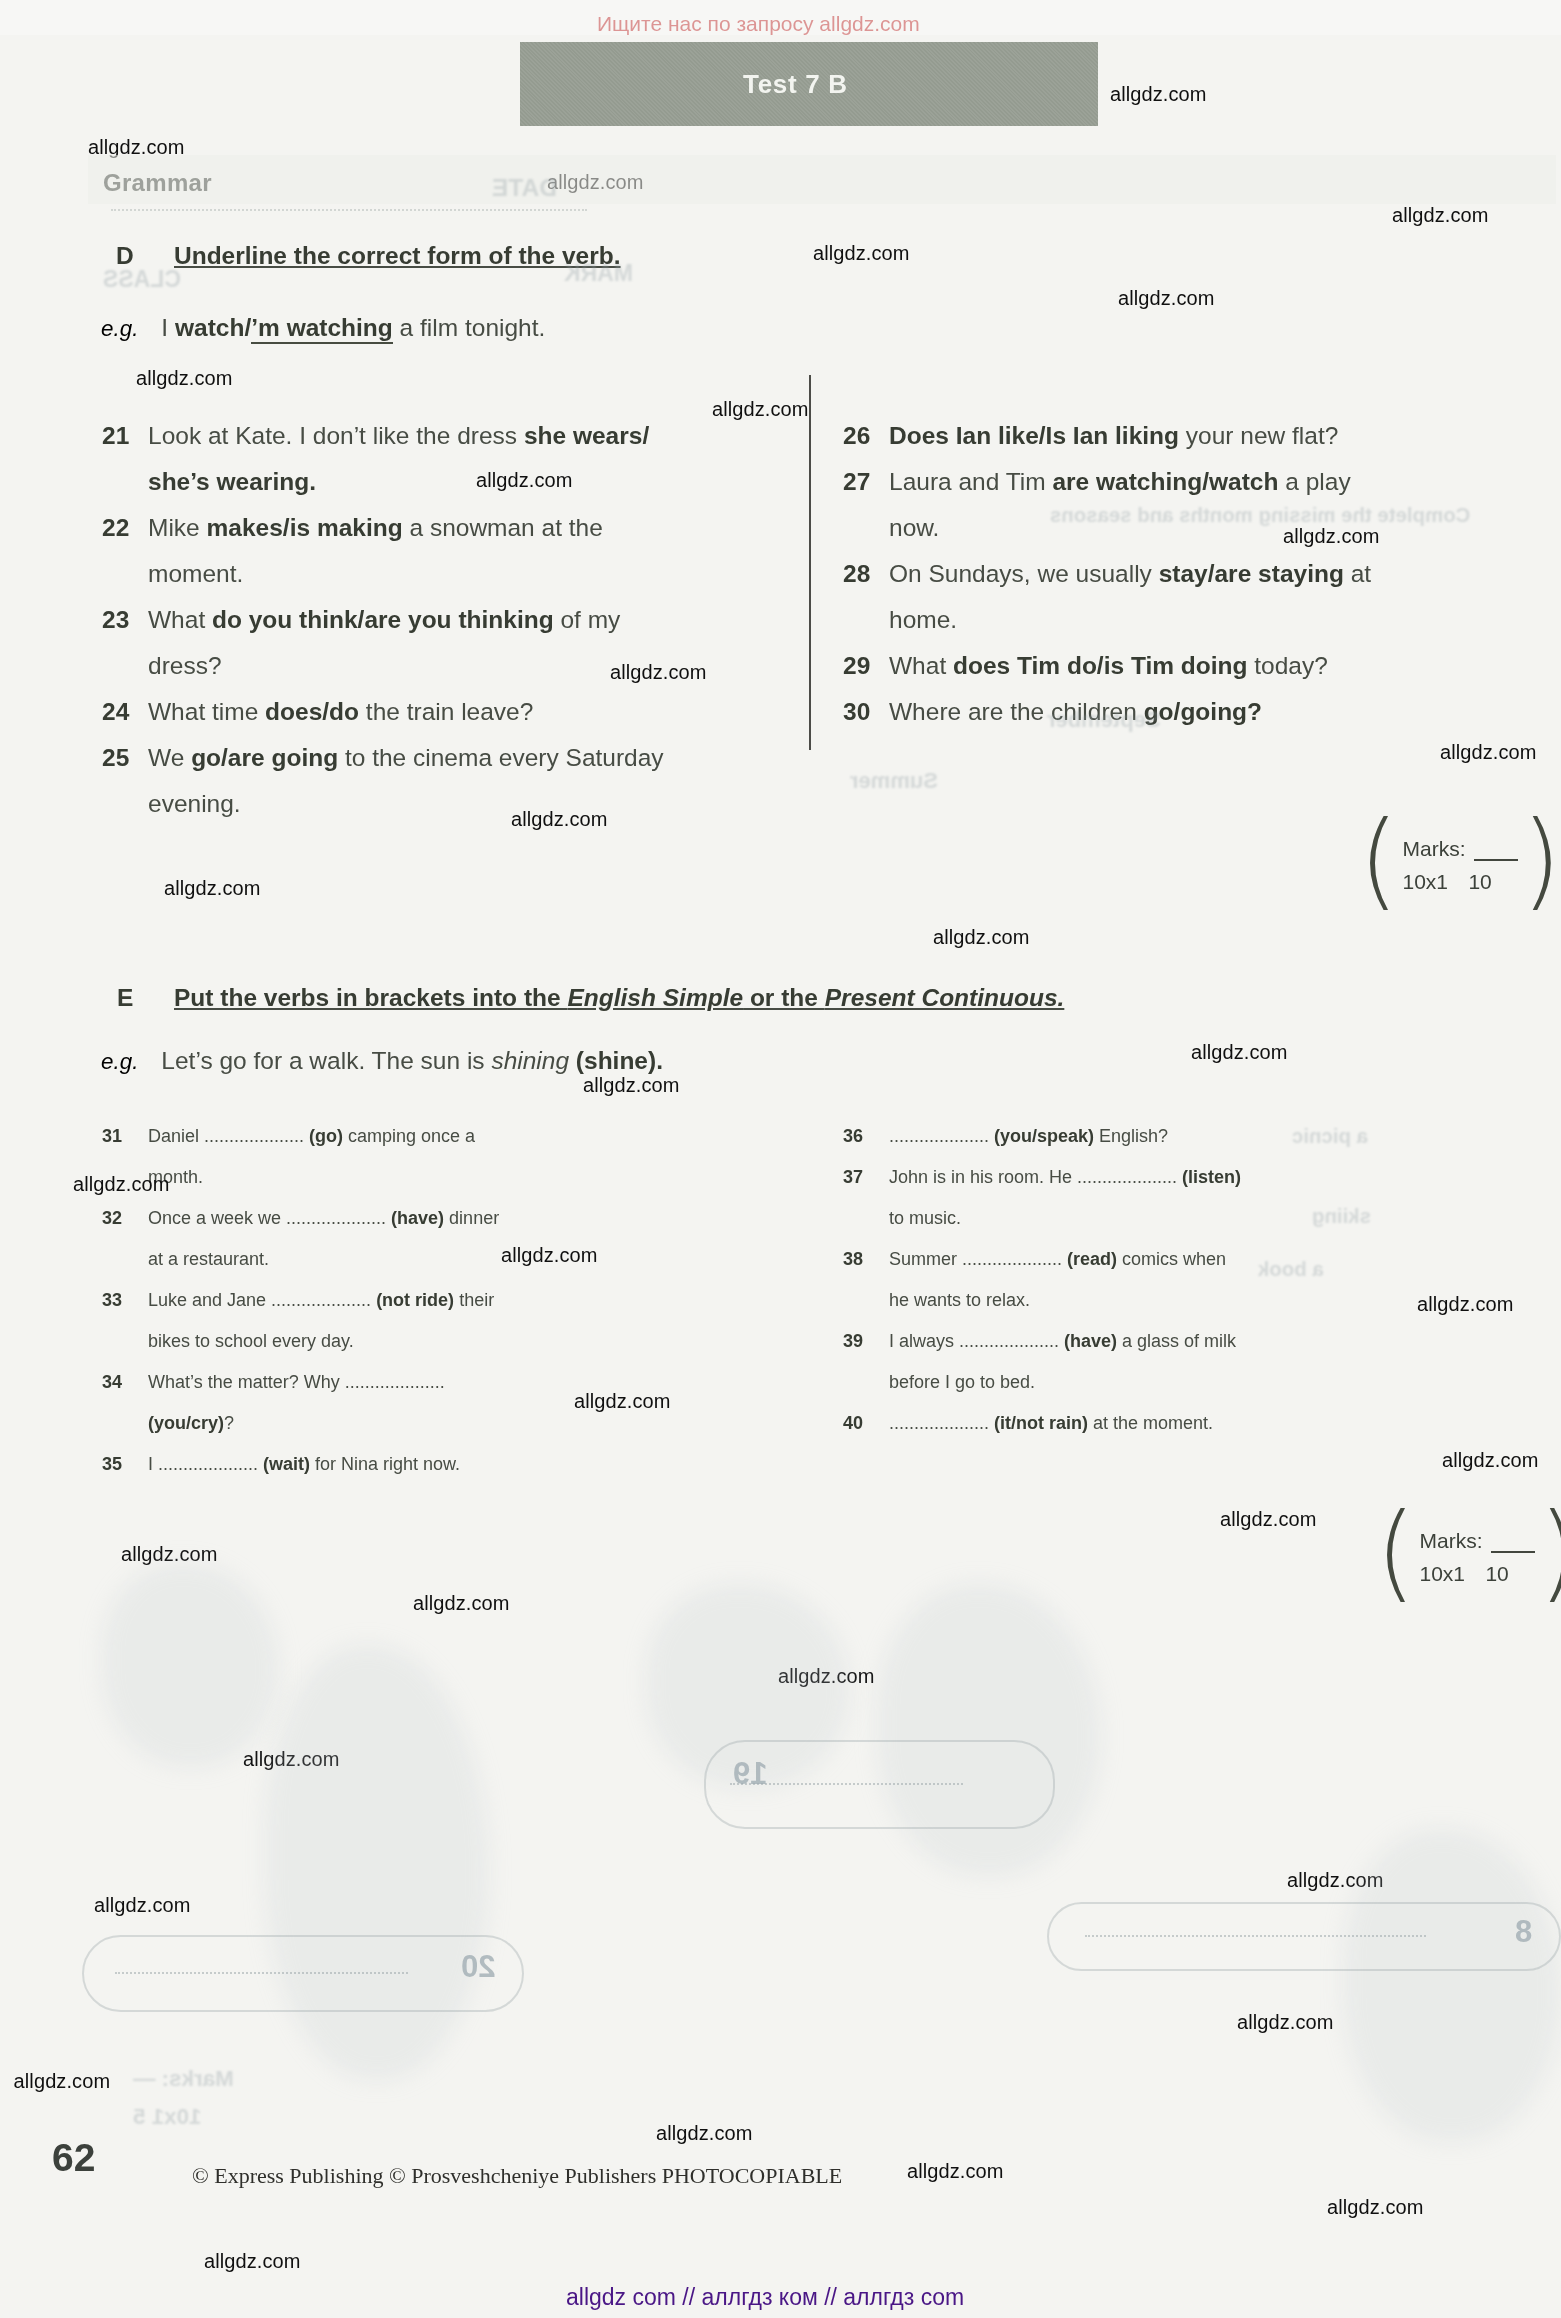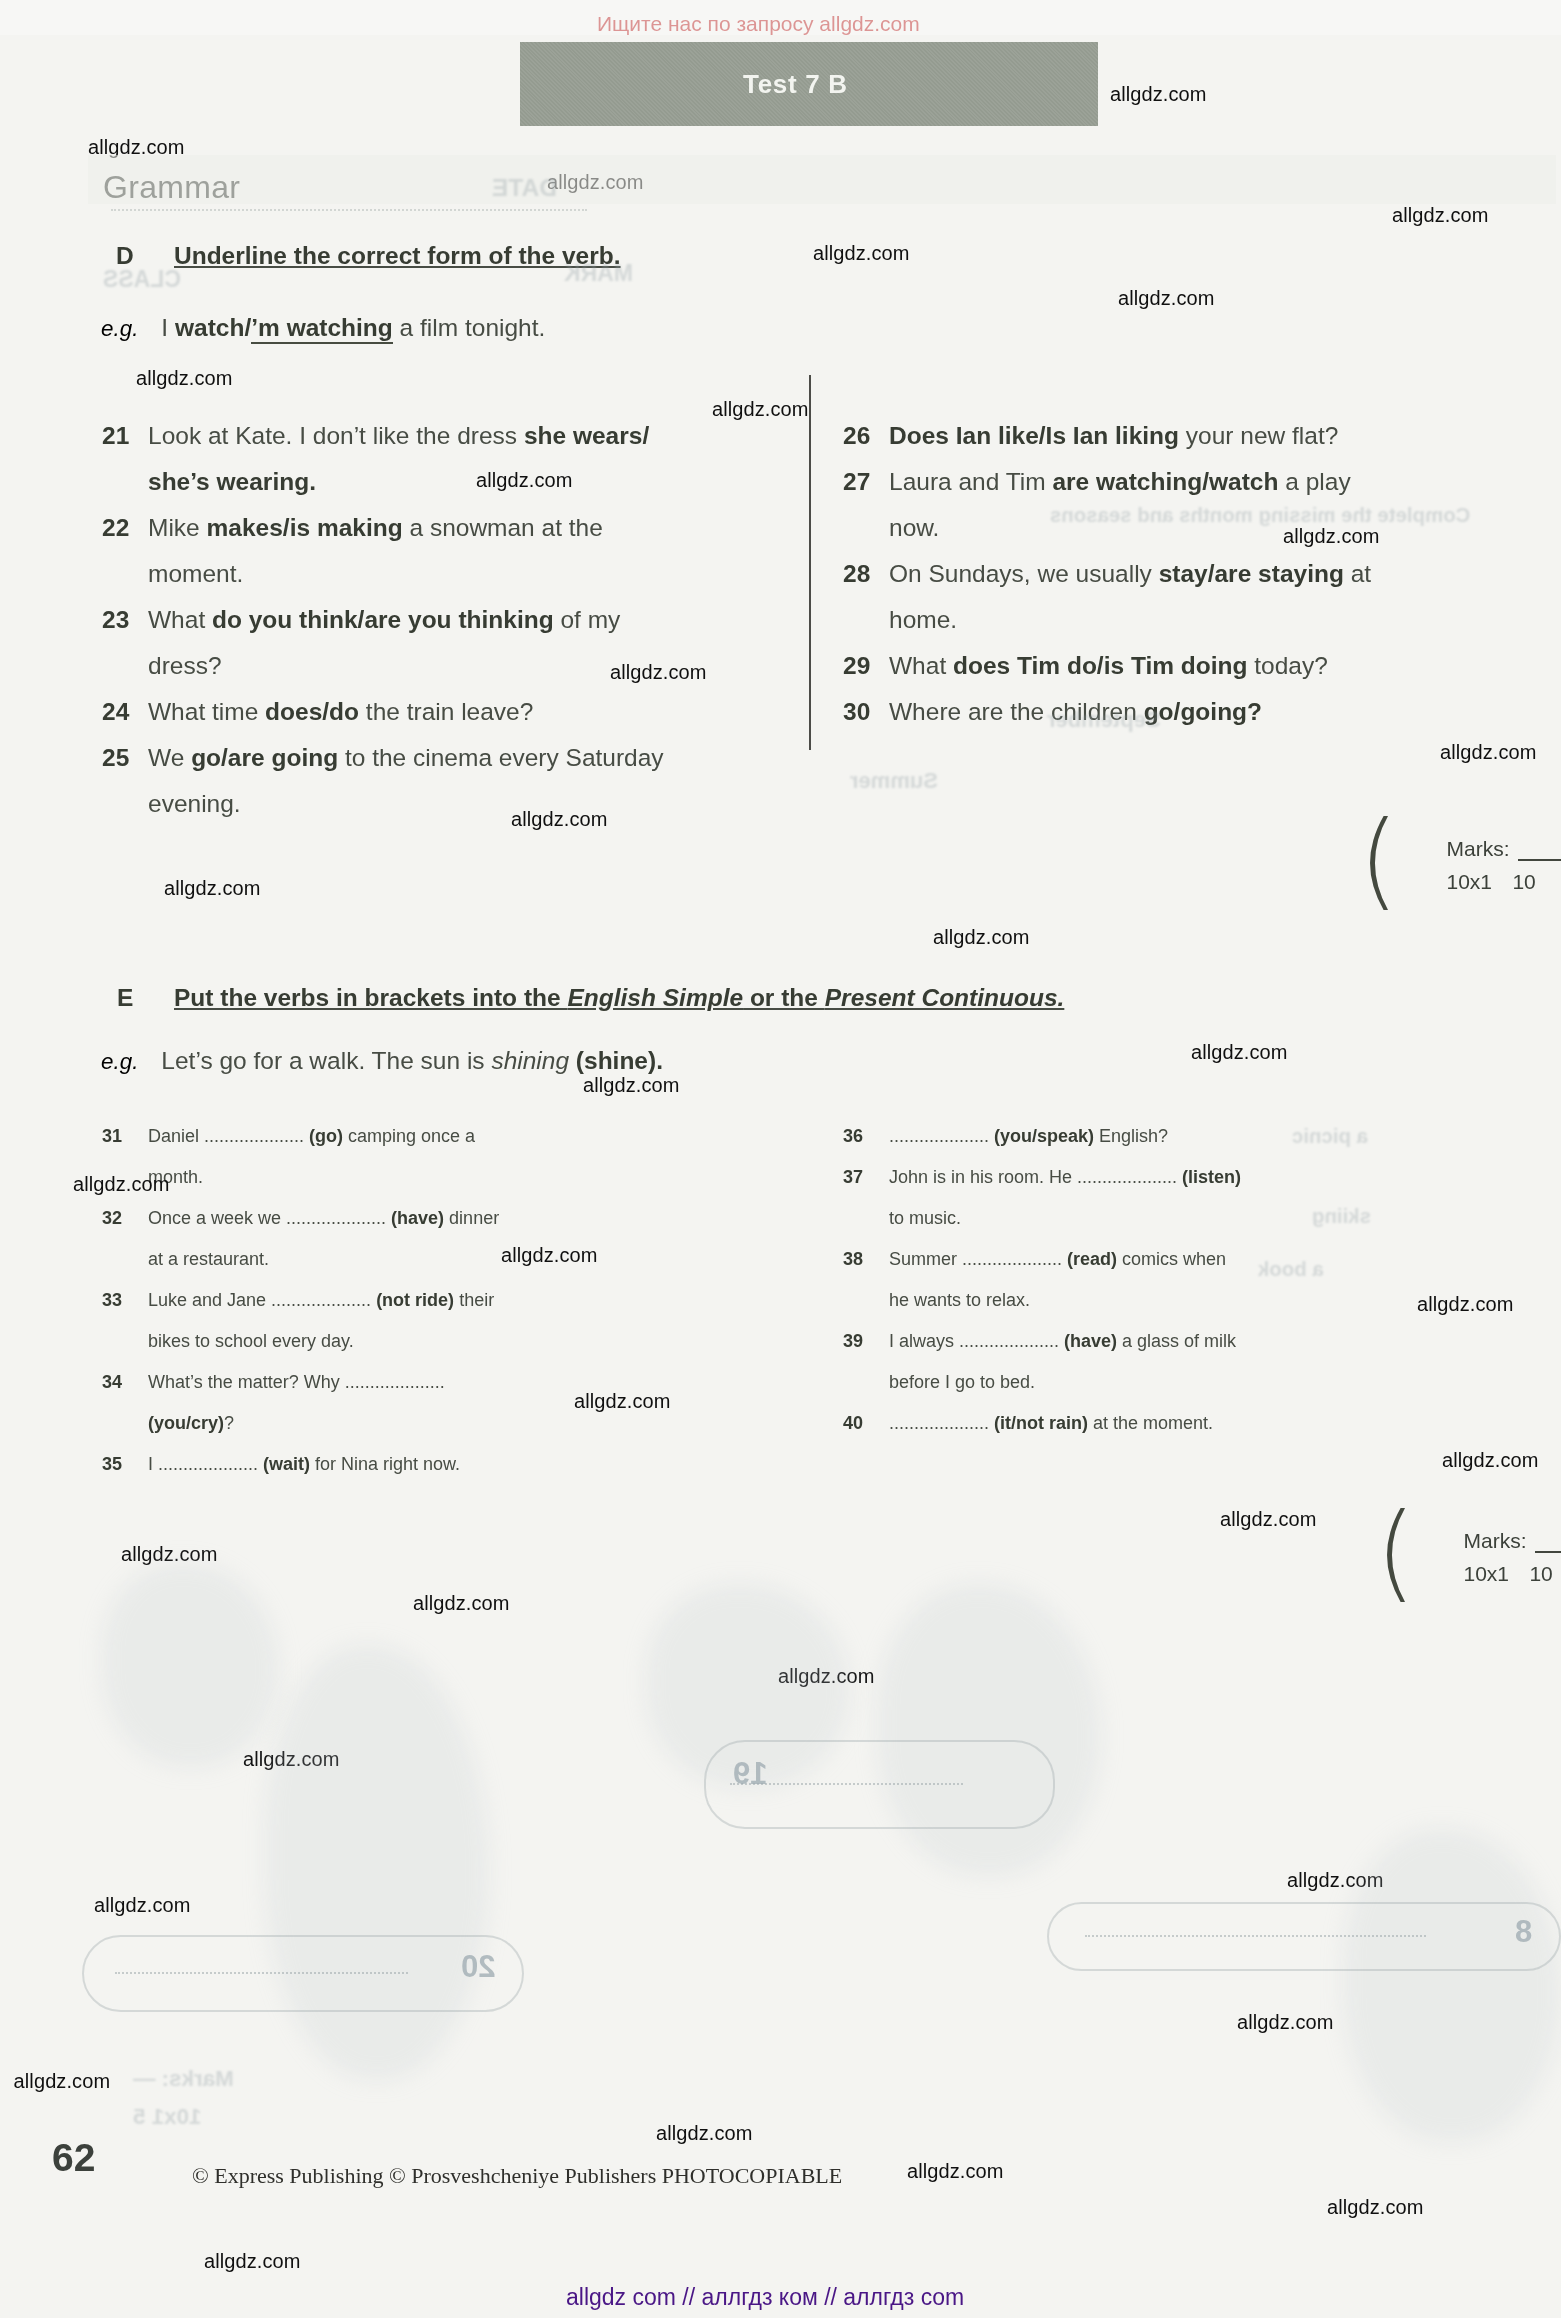--- a/index.html
+++ b/index.html
@@ -24,21 +24,21 @@
     position:absolute;left:520px;top:42px;width:578px;height:84px;
     background:#949b90;
     background-image:repeating-linear-gradient(45deg,rgba(255,255,255,.07) 0 1.4px,transparent 1.4px 2.7px);
     display:flex;align-items:center;justify-content:center;
   }
   .test-bar span{
     color:#fbfcf8;font-size:26px;font-weight:bold;letter-spacing:0.7px;
     opacity:.92;transform:translateX(-13.6px);
   }
   .grammar-title{
-    position:absolute;left:103px;top:169px;font-size:32px;font-weight:normal;
+    position:absolute;left:103px;top:169px;font-size:24px;font-weight:bold;
     color:#3f443e;letter-spacing:0.3px;
   }
   .sec-letter{position:absolute;font-size:24.5px;font-weight:bold;color:#373c33;}
   .sec-heading{position:absolute;font-size:24.5px;white-space:nowrap;text-decoration:underline;}
   .example{position:absolute;font-size:24.5px;}
   .example .ex-label{font-style:italic;font-size:22.4px;color:#000000;margin-right:23px;}
   .col{position:absolute;}
   .q-item{display:flex;}
   .q-num{width:46px;flex:0 0 46px;font-weight:bold;color:#373c33;}
   .q-text{flex:1;}
@@ -52,21 +52,21 @@
   .divider{position:absolute;width:2px;background:#4c4c48;}
   
   .marks-badge{
     position:absolute;display:flex;align-items:center;color:#3c413a;
   }
   .marks-badge .paren{
     font-size:101px;font-weight:200;color:#44493f;line-height:1;
     transform:scaleY(1.04);font-family:"DejaVu Sans", sans-serif;
   }
   .marks-inner{margin:0 4.1px;font-size:21px;font-weight:500;}
-  .marks-row1,.marks-row2{display:flex;align-items:flex-end;height:33px;margin-left:44px;}
+  .marks-row1,.marks-row2{display:flex;align-items:flex-end;height:33px;}
   .marks-row1 .blank{display:inline-block;width:44px;border-bottom:2px solid #42463e;margin-left:8.2px;height:23px;}
   .marks-row2 .total{margin-left:20.4px;}
   
   .page-number{position:absolute;left:52px;top:2136px;font-size:39px;font-weight:600;color:#3c413c;}
   .copyright{
     position:absolute;left:192px;top:2163px;font-size:22px;color:#2f2f2b;
     font-family:"Liberation Serif", serif;white-space:nowrap;
   }
   .footer-purple{
     position:absolute;left:566px;top:2284px;font-size:23px;font-weight:500;

